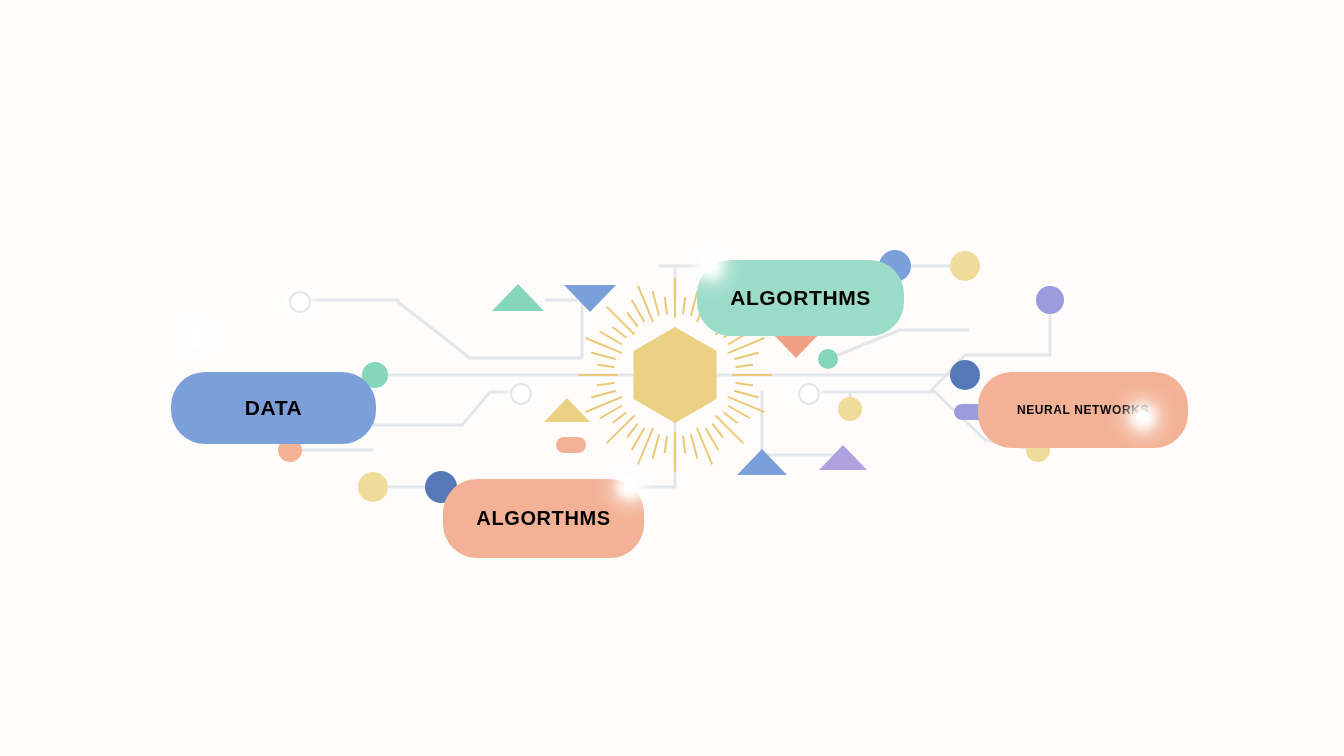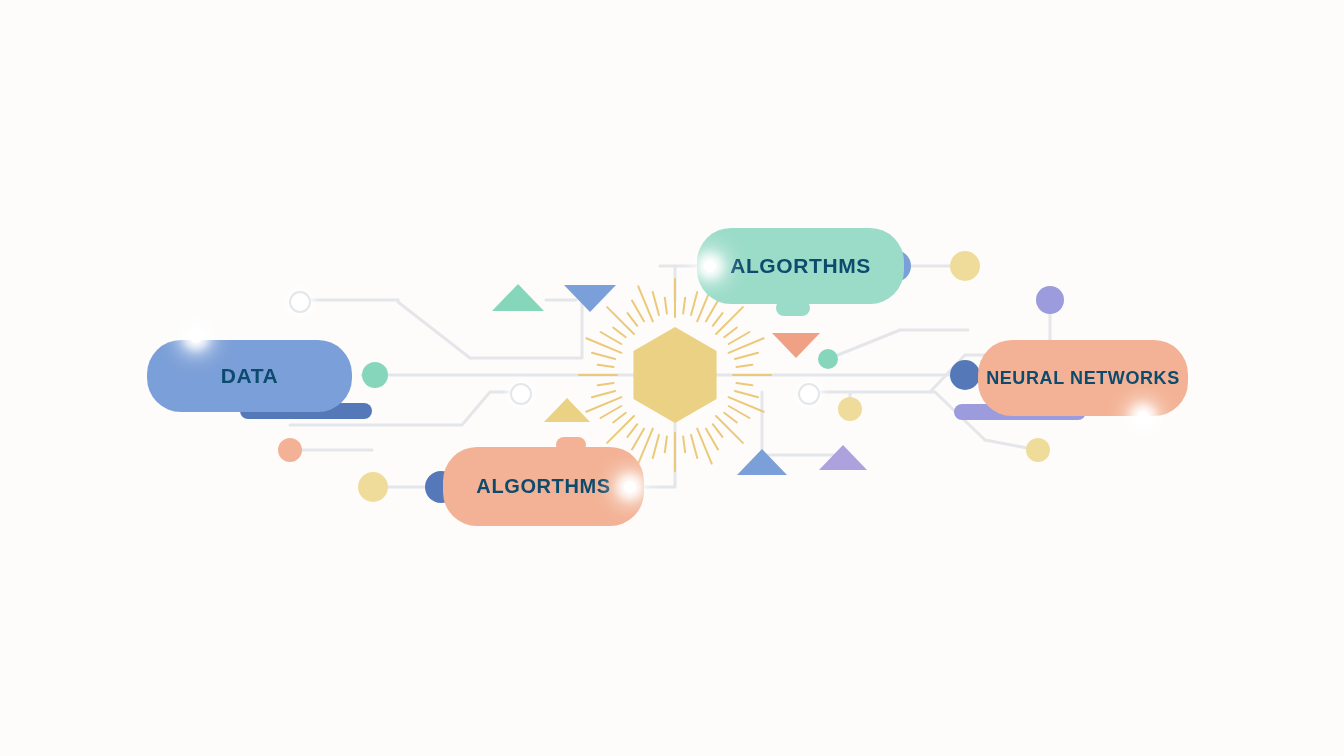--- a/index.html
+++ b/index.html
@@ -10,25 +10,26 @@
     overflow:hidden;
   }
   #stage{position:relative;width:1344px;height:756px;}
   #stage svg.layer{position:absolute;left:0;top:0;width:1344px;height:756px;}
 
   
   .pill{
     position:absolute;
     display:flex;align-items:center;justify-content:center;
     border-radius:34px;
-    color:#0c4a6e;
+    color:#000000;
     font-weight:bold;
     letter-spacing:0.6px;
     white-space:nowrap;
     user-select:none;
+    margin-top:32px;
   }
   .pill .pill-label{display:block;}
   .accent-bar{position:absolute;border-radius:9px;}
   .dot{position:absolute;border-radius:50%;}
   .glow{
     position:absolute;border-radius:50%;
     background:#FFFFFF;
     box-shadow:0 0 10px 6px rgba(255,255,255,0.95),
                0 0 20px 12px rgba(255,255,255,0.7);
   }
@@ -152,33 +153,33 @@
       <div class="dot" style="left: 838px; top: 397px; width: 24px; height: 24px; background: rgb(240, 220, 154);"></div>
       <div class="dot" style="left: 1026px; top: 438px; width: 24px; height: 24px; background: rgb(240, 220, 154);"></div>
     </div>
 
   <div id="rings">
       <div class="ring" style="left: 289px; top: 291px; width: 18px; height: 18px;"></div>
       <div class="ring" style="left: 510px; top: 383px; width: 18px; height: 18px;"></div>
       <div class="ring" style="left: 798px; top: 383px; width: 18px; height: 18px;"></div>
     </div>
 
-  <div class="pill" id="pill-data" style="left: 147px; top: 340px; width: 205px; height: 72px; background: rgb(123, 159, 216); font-size: 21px;">
+  <div class="pill" id="pill-data" style="left: 171px; top: 340px; width: 205px; height: 72px; background: rgb(123, 159, 216); font-size: 21px;">
     <span class="pill-label">DATA</span>
   </div>
 
   <div class="pill" id="pill-algorthms-top" style="left: 697px; top: 228px; width: 207px; height: 76px; background: rgb(155, 220, 200); font-size: 21px;">
     <span class="pill-label">ALGORTHMS</span>
   </div>
 
   <div class="pill" id="pill-algorithms-bottom" style="left: 443px; top: 447px; width: 201px; height: 79px; background: rgb(243, 178, 149); font-size: 20px;">
     <span class="pill-label">ALGORTHMS</span>
   </div>
 
-  <div class="pill" id="pill-neural" style="left: 978px; top: 340px; width: 210px; height: 76px; background: rgb(243, 178, 149); font-size: 18px; overflow: visible;">
+  <div class="pill" id="pill-neural" style="left: 978px; top: 340px; width: 210px; height: 76px; background: rgb(243, 178, 149); font-size: 12px; overflow: visible;">
     <span class="pill-label">NEURAL NETWORKS</span>
   </div>
 
   <div id="glows">
       <div class="glow" style="left: 190px; top: 331px; width: 12px; height: 12px;"></div>
       <div class="glow" style="left: 704px; top: 260px; width: 12px; height: 12px;"></div>
       <div class="glow" style="left: 624px; top: 481px; width: 12px; height: 12px;"></div>
       <div class="glow" style="left: 1137px; top: 411px; width: 12px; height: 12px;"></div>
     </div>
 

